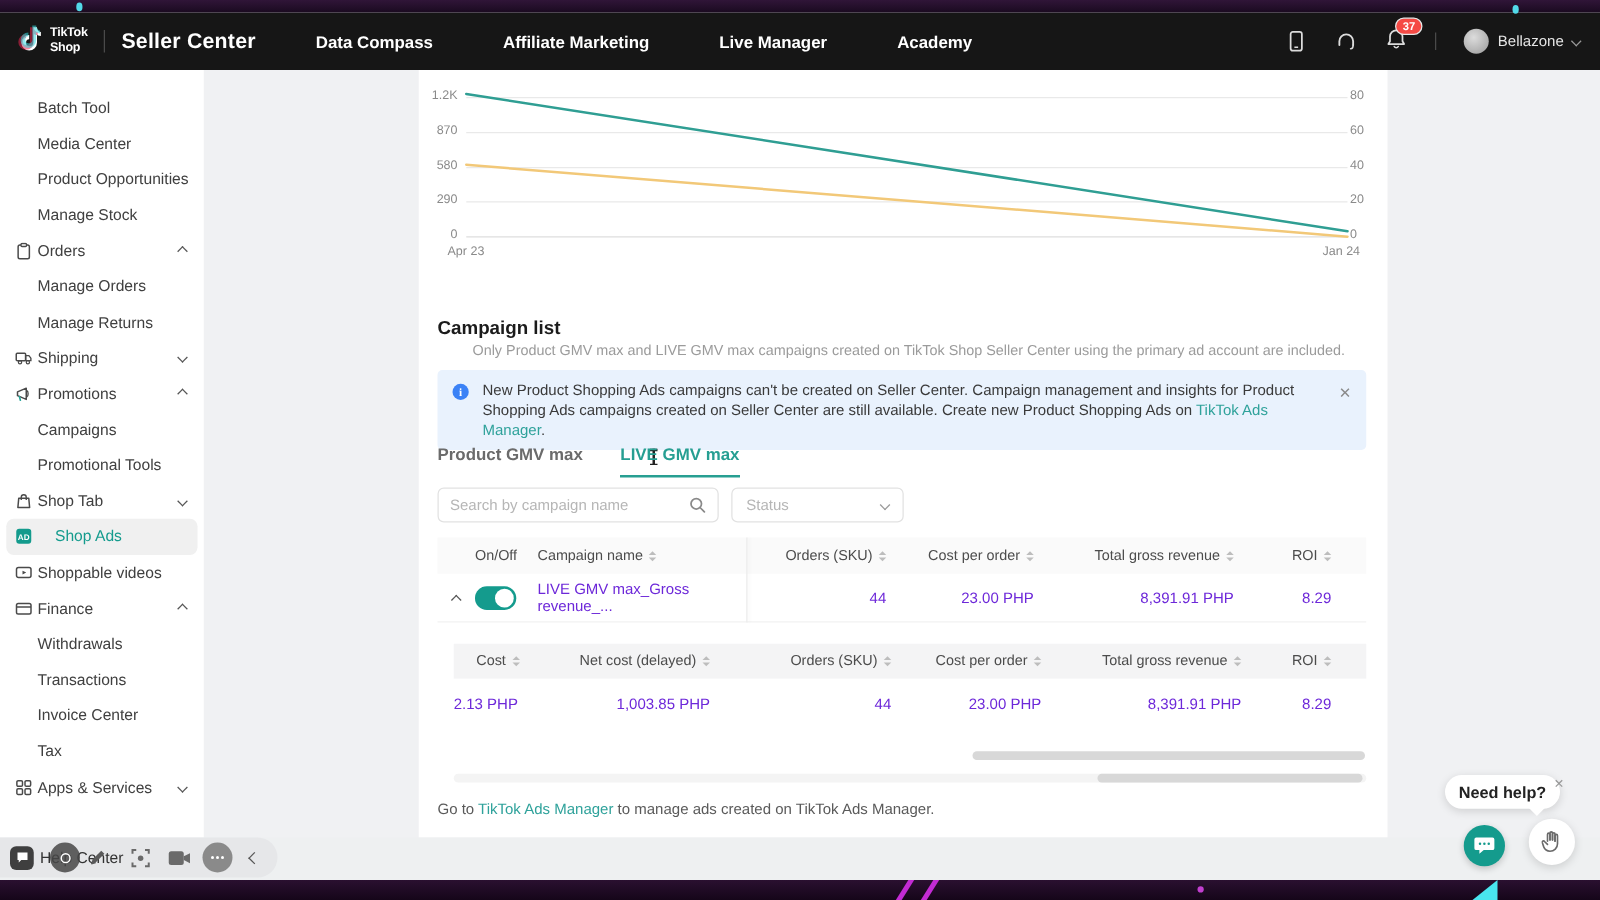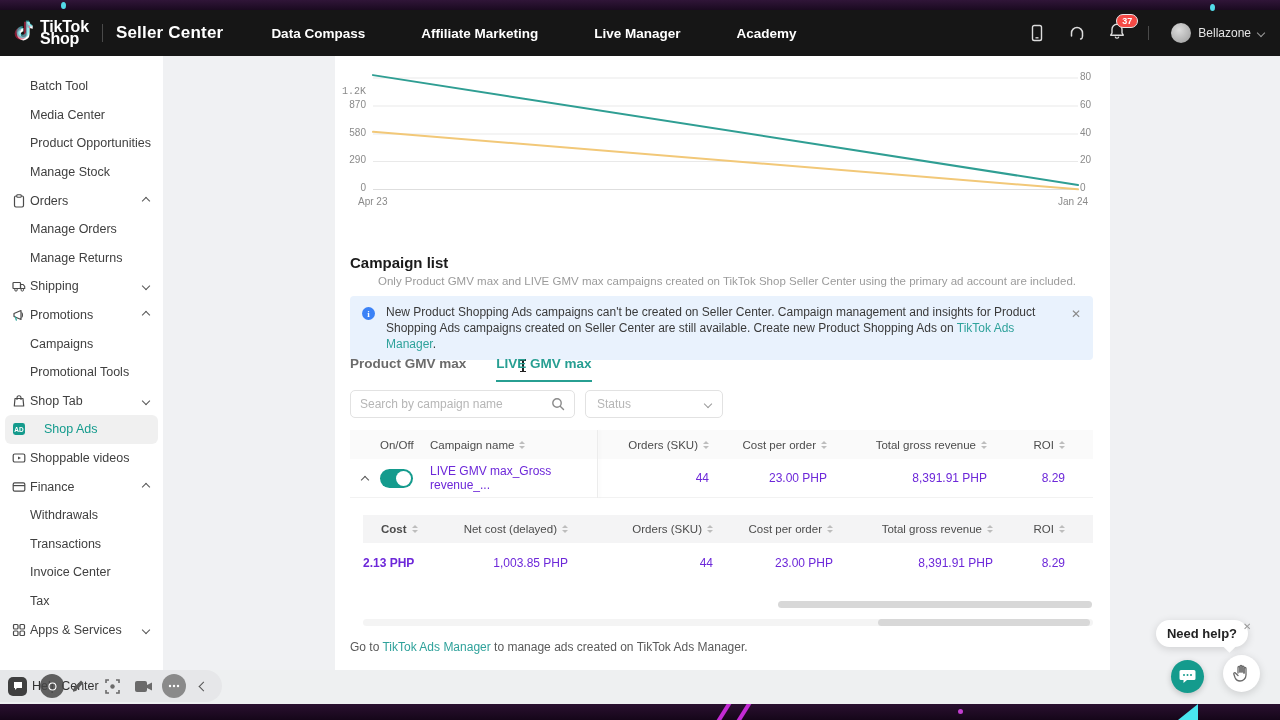--- a/index.html
+++ b/index.html
@@ -15,21 +15,21 @@
   .slash { position:absolute; width:4px; height:22px; background:#c32bd4; transform:rotate(32deg); top:-3px; }
   .pink-dot { position:absolute; width:5px; height:5px; border-radius:50%; background:#c23fd0; top:5px; }
   .cyan-tri { position:absolute; width:0; height:0; border-left:20px solid transparent;
     border-bottom:16px solid #49e6ef; top:0; }
 
   
   .navbar { position:absolute; left:0; top:10px; width:1280px; height:46px; background:#161616;
     display:flex; align-items:center; color:#fff; z-index:50; }
   .logo-wrap { display:flex; align-items:center; margin-left:14px; }
   .logo-note { width:22px; height:26px; }
-  .logo-text { margin-left:4px; font-weight:bold; font-size:16px; line-height:12px; letter-spacing:-.2px; }
+  .logo-text { margin-left:4px; font-weight:bold; font-size:10px; line-height:12px; letter-spacing:-.2px; }
   .nav-divider { width:1px; height:18px; background:#4a4a4a; margin:0 13px; }
   .product-title { font-size:17px; font-weight:bold; letter-spacing:.2px; }
   .nav-links { display:flex; align-items:center; margin-left:48px; gap:56px; }
   .nav-link { font-size:13.5px; font-weight:bold; color:#fff; cursor:pointer; }
   .nav-right { position:absolute; right:16px; top:0; height:46px; display:flex; align-items:center; gap:22px; }
   .nav-icon { width:18px; height:18px; display:inline-block; }
   .bell-wrap { position:relative; }
   .badge { position:absolute; top:-8px; left:8px; min-width:22px; height:14px; padding:0 4px;
     background:#f54a45; border:1.5px solid #e8e8e8; border-radius:8px; color:#fff;
     font-size:9px; font-weight:bold; display:flex; align-items:center; justify-content:center; }
@@ -113,21 +113,21 @@
   .c-exp { width:30px; display:flex; justify-content:center; }
   .c-tog { width:50px; display:flex; justify-content:flex-start; }
   .c-name { width:167px; }
   .c-orders { width:112px; }
   .c-cpo { width:118px; }
   .c-tgr { width:160px; }
   .c-roi { width:92px; padding-right:14px; }
   .t1 .body { height:39px; border-bottom:1px solid #f2f2f2; }
   .name-divider { position:absolute; left:247px; top:0; width:1px; height:68px; background:#ececec; box-shadow:2px 0 3px rgba(0,0,0,.05); }
 
-  .c2-cost { width:60px; padding-left:18px;font-weight:bold; }
+  .c2-cost { width:60px; padding-left:18px; }
   .c2-net { width:145px; }
   .c2-orders { width:145px; }
   .c2-cpo { width:120px; }
   .c2-tgr { width:160px; }
   .c2-roi { width:86px; padding-right:14px; }
   .t2 .thead { height:28px; background:#f4f4f5; }
   .t2 .body { height:40px; background:#fff; }
   .t2 .td.clip { padding-left:0; }
 
   .sort { display:inline-flex; flex-direction:column; gap:2px; margin-left:5px; }
@@ -383,21 +383,21 @@
         <line x1="33" y1="42" x2="738" y2="42"></line>
         <line x1="33" y1="70" x2="738" y2="70"></line>
         <line x1="33" y1="97.5" x2="738" y2="97.5"></line>
         <line x1="33" y1="125.5" x2="738" y2="125.5" stroke="#dedede"></line>
       </g>
       <g id="chart-series">
           <polyline points="33,11.116379310344826 738,120.98232758620689" fill="none" stroke="#2f9e93" stroke-width="2" stroke-linecap="round"></polyline>
           <polyline points="33,67.82758620689656 738,125.30775862068965" fill="none" stroke="#f2c878" stroke-width="2" stroke-linecap="round"></polyline>
         </g>
     </svg>
-    <span class="tick left" style="top:22px;font-family:Liberation Mono, monospace;">1.2K</span>
+    <span class="tick left" style="top:7px;">1.2K</span>
     <span class="tick left" style="top:35px;">870</span>
     <span class="tick left" style="top:63px;">580</span>
     <span class="tick left" style="top:90px;">290</span>
     <span class="tick left" style="top:118px;">0</span>
     <span class="tick right" style="top:7px;">80</span>
     <span class="tick right" style="top:35px;">60</span>
     <span class="tick right" style="top:63px;">40</span>
     <span class="tick right" style="top:90px;">20</span>
     <span class="tick right" style="top:118px;">0</span>
     <span class="xlab" style="left:18px;">Apr 23</span>

